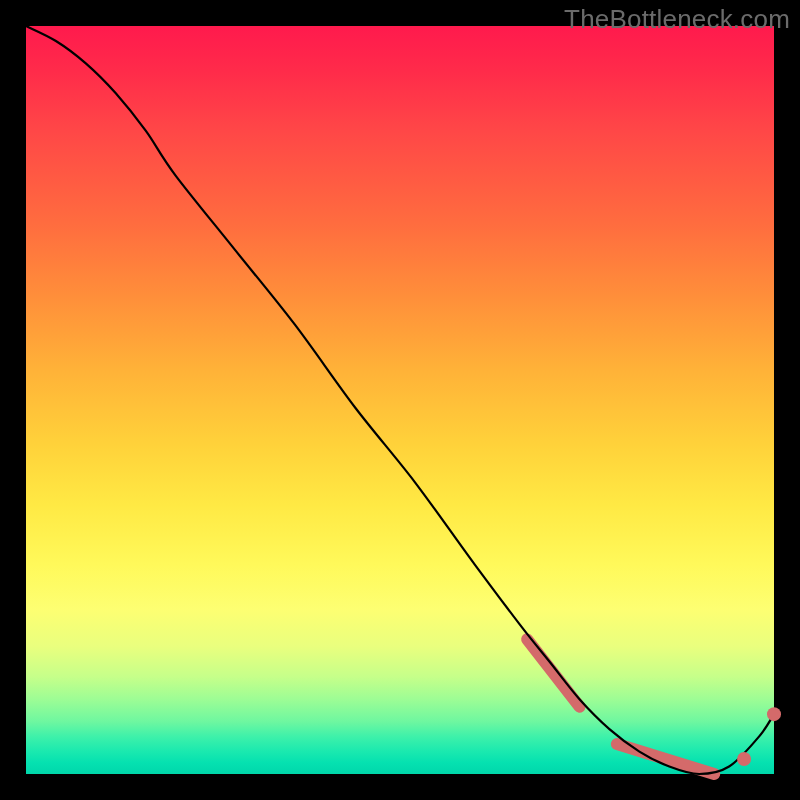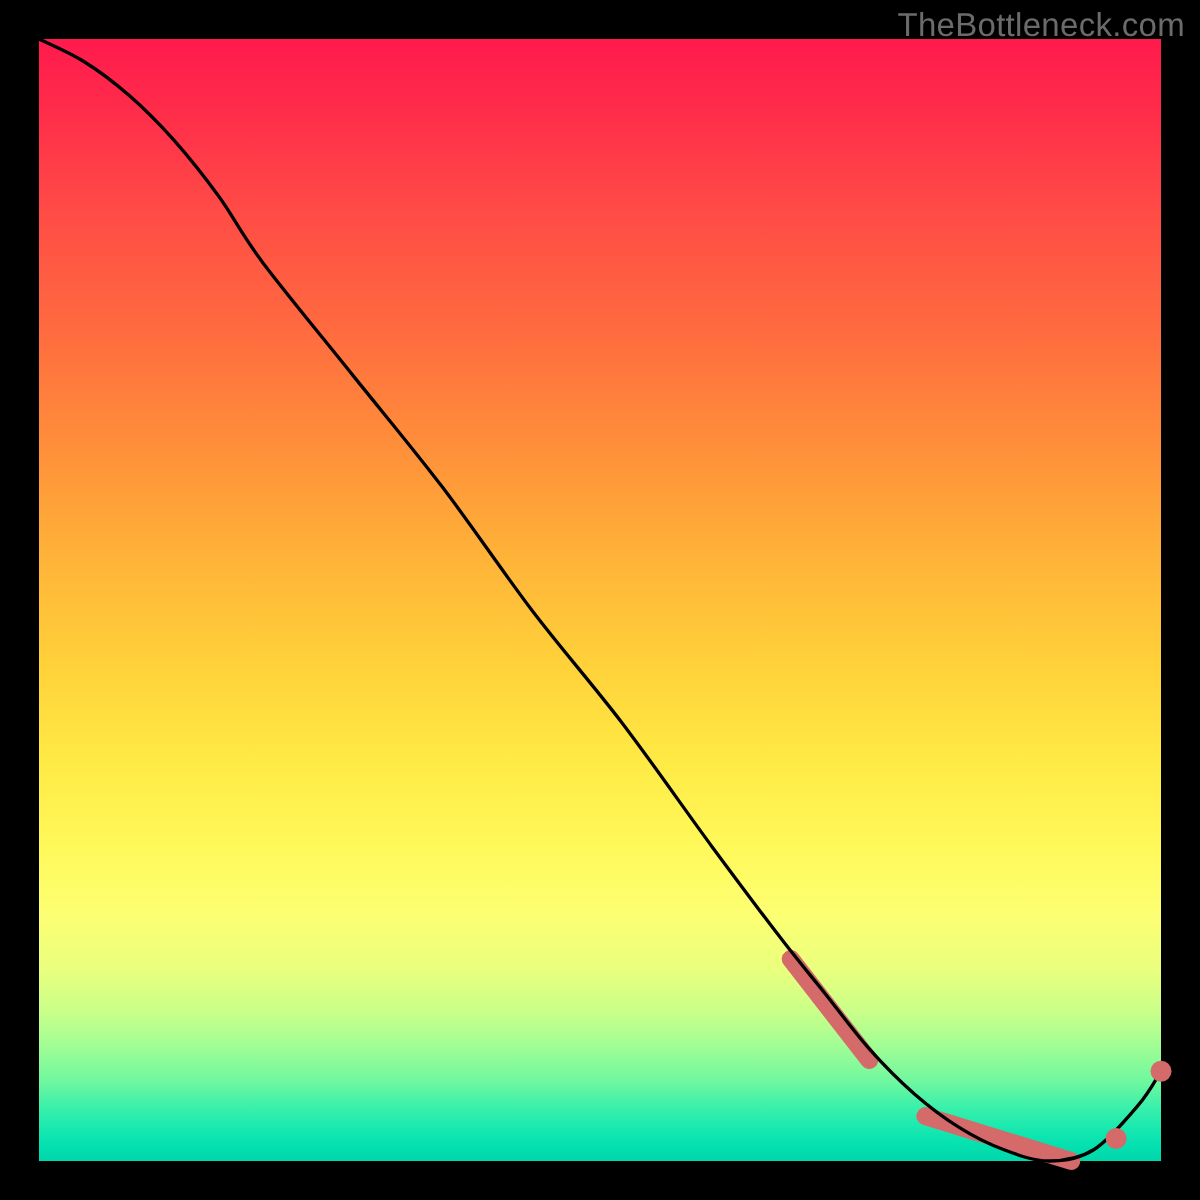--- a/index.html
+++ b/index.html
@@ -42,21 +42,21 @@
       #3ef1aa 95%,
       #1ae9af 97%,
       #05e1b0 98.5%,
       #00d7ab 100%);
   }
   .watermark {
     position: absolute;
     top: 4px;
     right: 10px;
     color: #6b6b6b;
-    font-size: 22px;
+    font-size: 26px;
     letter-spacing: 0.2px;
     user-select: none;
   }
   svg.curve {
     position: absolute;
     left: 0;
     top: 0;
     width: 748px;
     height: 748px;
     overflow: visible;

